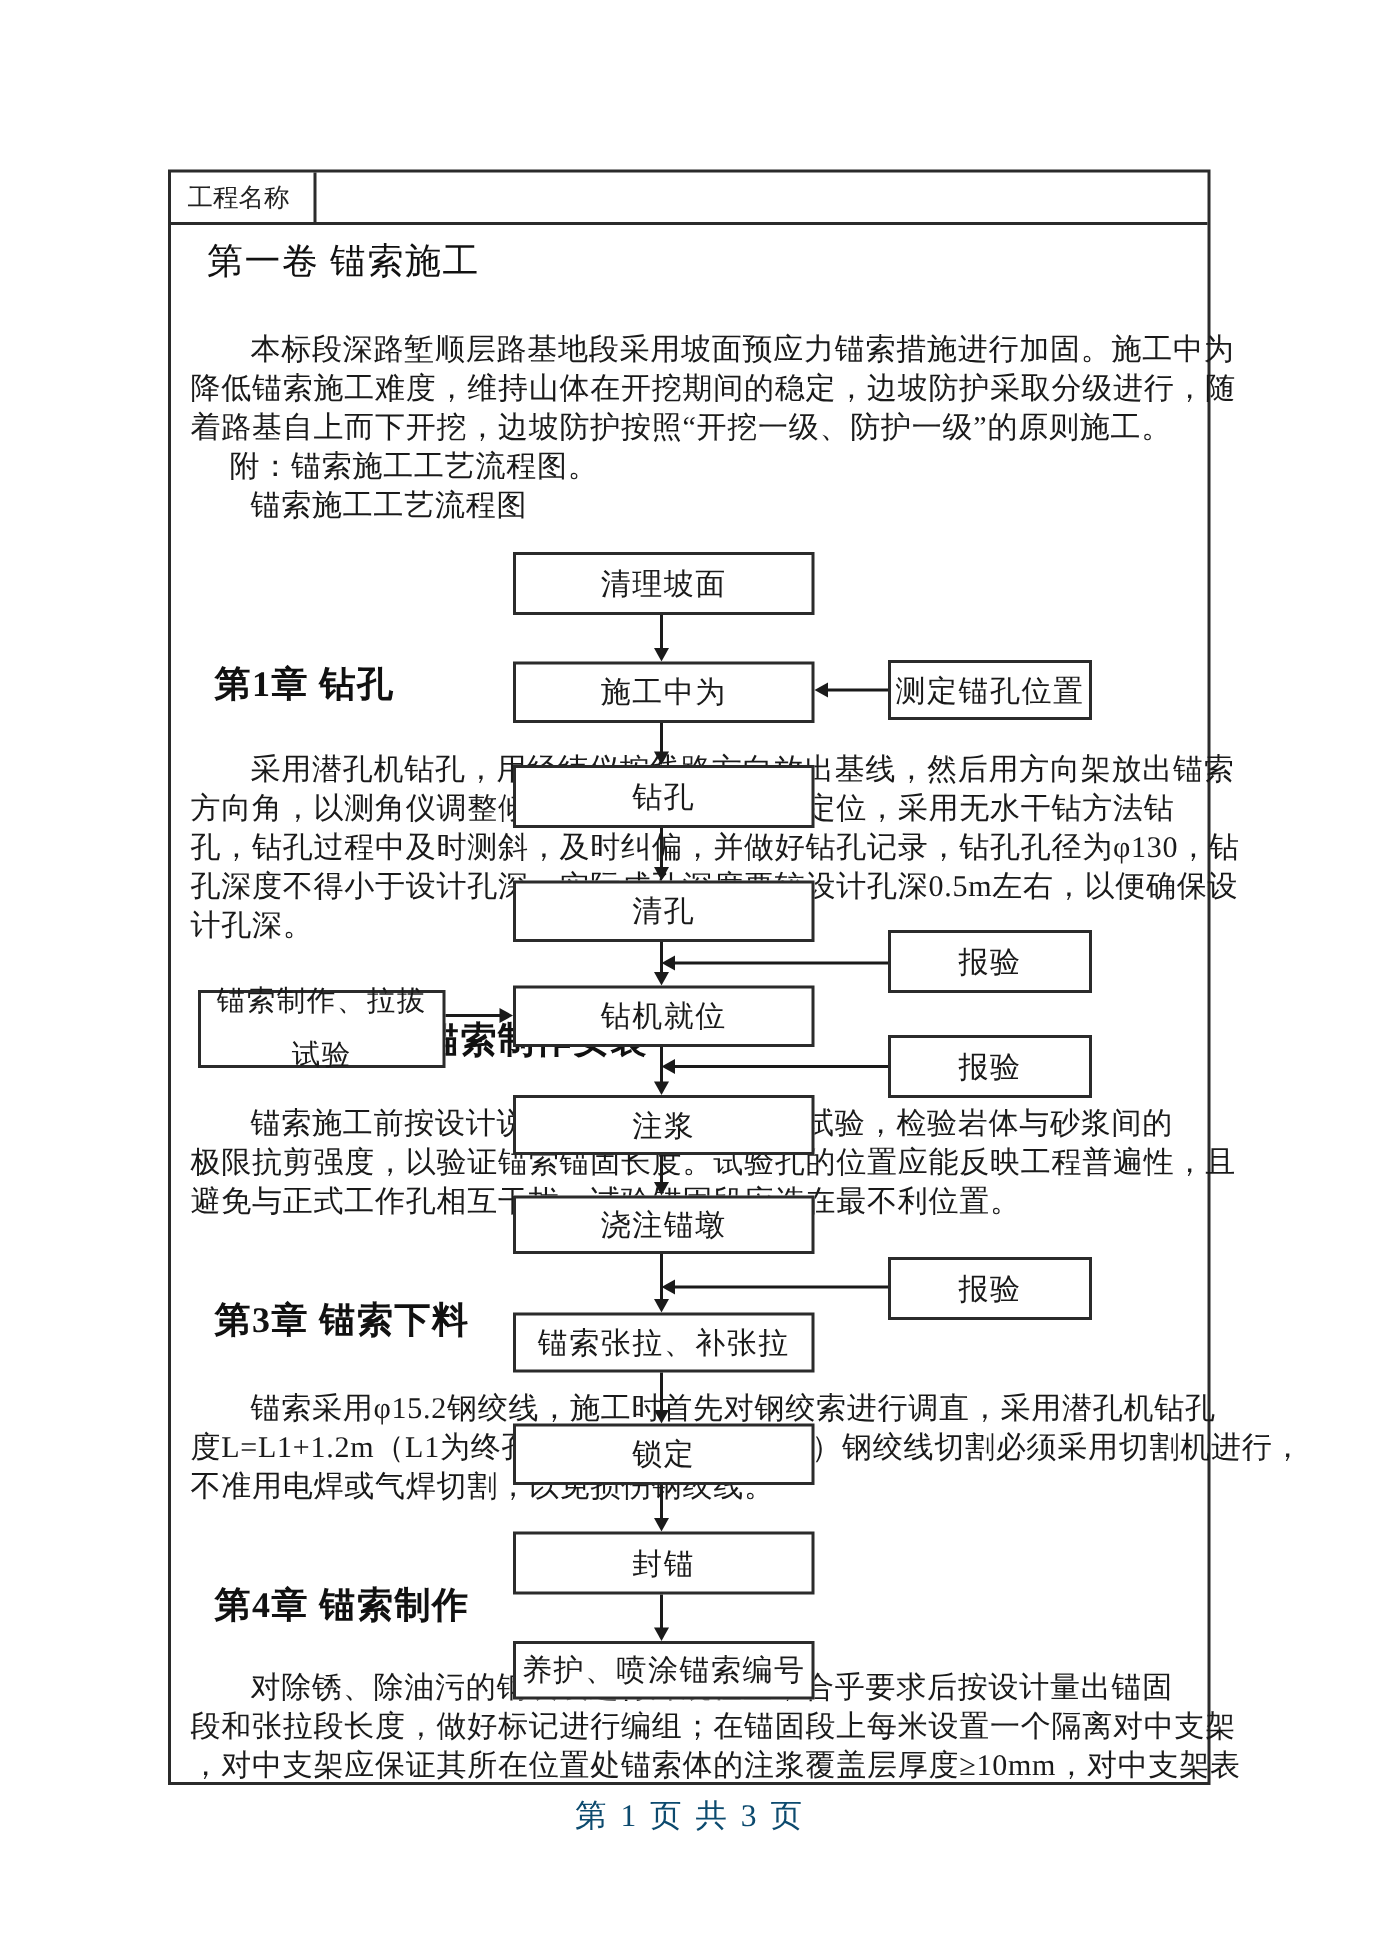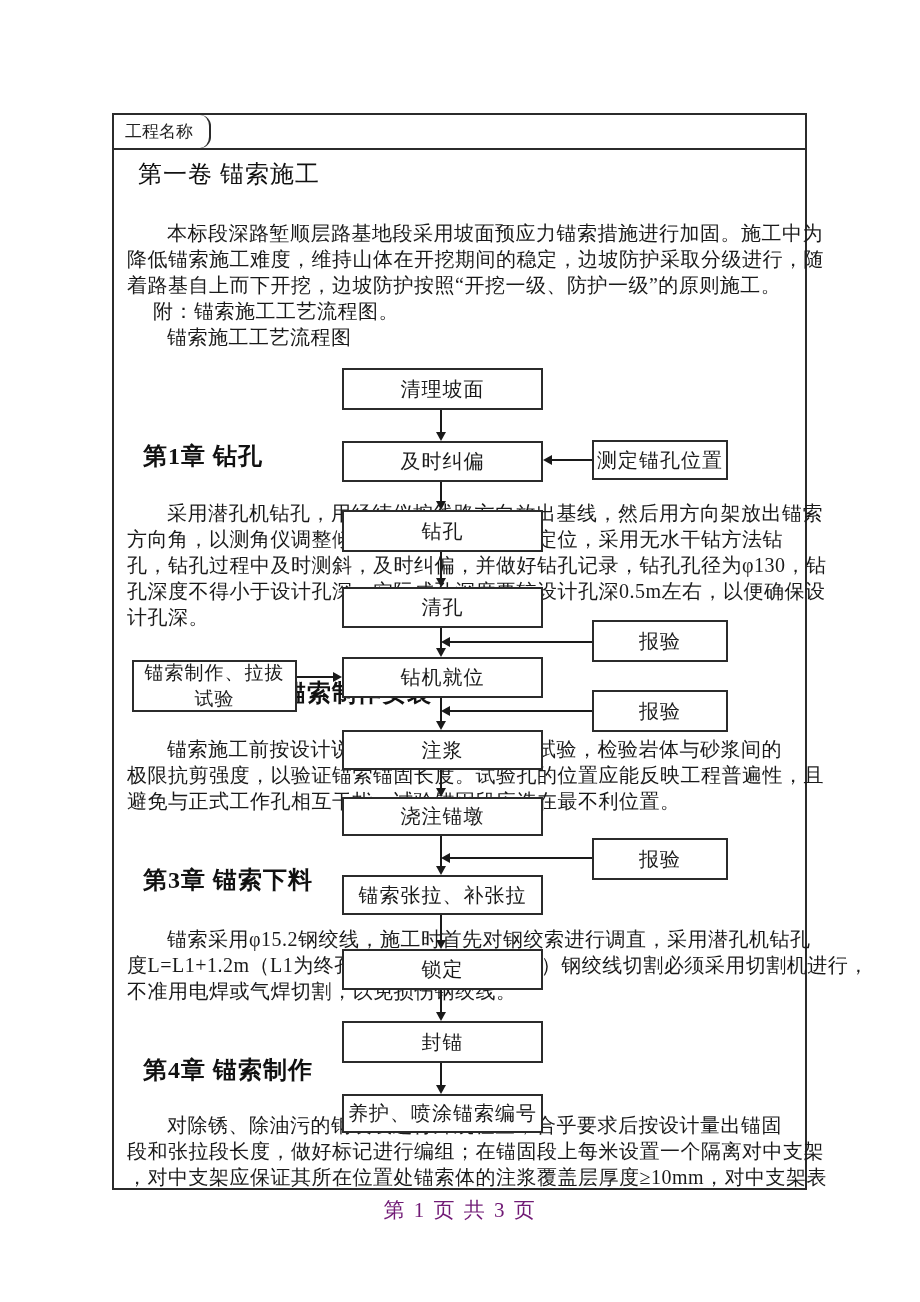--- a/index.html
+++ b/index.html
@@ -15,21 +15,21 @@
     position:absolute;left:112px;top:113px;width:695px;height:1077px;
     border:2px solid #2b2b2b;box-sizing:border-box;
   }
   .form-row{
     position:absolute;left:0;top:0;width:100%;height:35px;
     border-bottom:2px solid #2b2b2b;box-sizing:border-box;
   }
   .form-label-cell{
     position:absolute;left:0;top:0;width:97px;height:100%;
     border-right:2px solid #2b2b2b;box-sizing:border-box;
-    font-size:17px;color:#222;display:flex;align-items:center;padding-left:11px;border-radius:11px;
+    font-size:17px;color:#222;display:flex;align-items:center;padding-left:11px;
   }
   .form-value-cell{position:absolute;left:97px;top:0;right:0;height:100%;}
   .volume-heading{
     position:absolute;left:138px;top:158px;font-size:24px;font-weight:normal;color:#111;
     letter-spacing:1px;white-space:nowrap;
   }
   .bodyline{
     position:absolute;font-size:20px;line-height:22px;white-space:nowrap;
     letter-spacing:0.5px;color:#1a1a1a;z-index:1;
   }
@@ -39,41 +39,41 @@
   }
   .chap1{left:143px;top:440px;}
   .chap2{left:212px;top:677px;z-index:1;}
   .chap3{left:143px;top:864px;}
   .chap4{left:143px;top:1054px;}
   .flow-node{
     position:absolute;background:#ffffff;border:2px solid #2b2b2b;box-sizing:border-box;
     display:flex;align-items:center;justify-content:center;
     font-size:20px;color:#1a1a1a;z-index:2;white-space:nowrap;letter-spacing:1px;
   }
-  .flow-node .two-line{text-align:center;line-height:26px;font-size:19px;}
+  .flow-node .two-line{text-align:center;line-height:36px;font-size:19px;}
   .vline{position:absolute;width:2px;background:#1a1a1a;z-index:3;}
   .hline{position:absolute;height:2px;background:#1a1a1a;z-index:3;}
   .arr-down{
     position:absolute;width:0;height:0;z-index:3;
     border-left:5px solid transparent;border-right:5px solid transparent;
     border-top:9px solid #1a1a1a;
   }
   .arr-left{
     position:absolute;width:0;height:0;z-index:3;
     border-top:5px solid transparent;border-bottom:5px solid transparent;
     border-right:9px solid #1a1a1a;
   }
   .arr-right{
     position:absolute;width:0;height:0;z-index:3;
     border-top:5px solid transparent;border-bottom:5px solid transparent;
     border-left:9px solid #1a1a1a;
   }
   .page-footer{
     position:absolute;left:0;top:1196px;width:920px;text-align:center;
-    font-size:21px;color:#701a75;letter-spacing:2px;
+    font-size:21px;color:#0c4a6e;letter-spacing:2px;
   }
 </style>
 </head>
 <body>
 
 <div class="page">
 
 
   <div class="frame">
     <div class="form-row">
@@ -105,21 +105,21 @@
       <div class="bodyline" style="left: 127px; top: 790px;">避免与正式工作孔相互干扰，试验锚固段应选在最不利位置。</div>
       <div class="bodyline" style="left: 167px; top: 928px;">锚索采用φ15.2钢绞线，施工时首先对钢绞索进行调直，采用潜孔机钻孔</div>
       <div class="bodyline" style="left: 127px; top: 954px;">度L=L1+1.2m（L1为终孔长度，1.2m为张拉段）钢绞线切割必须采用切割机进行，</div>
       <div class="bodyline" style="left: 127px; top: 980px;">不准用电焊或气焊切割，以免损伤钢绞线。</div>
       <div class="bodyline" style="left: 167px; top: 1114px;">对除锈、除油污的钢绞线进行外观检查，合乎要求后按设计量出锚固</div>
       <div class="bodyline" style="left: 127px; top: 1140px;">段和张拉段长度，做好标记进行编组；在锚固段上每米设置一个隔离对中支架</div>
       <div class="bodyline" style="left: 127px; top: 1166px;">，对中支架应保证其所在位置处锚索体的注浆覆盖层厚度≥10mm，对中支架表</div>
     </div>
   <div id="flow-layer">
       <div class="flow-node" style="left: 342px; top: 368px; width: 201px; height: 42px;">清理坡面</div>
-      <div class="flow-node" style="left: 342px; top: 441px; width: 201px; height: 41px;">及时纠偏</div>
+      <div class="flow-node" style="left: 342px; top: 441px; width: 201px; height: 41px;">施工中为</div>
       <div class="flow-node" style="left: 342px; top: 510px; width: 201px; height: 42px;">钻孔</div>
       <div class="flow-node" style="left: 342px; top: 587px; width: 201px; height: 41px;">清孔</div>
       <div class="flow-node" style="left: 342px; top: 657px; width: 201px; height: 41px;">钻机就位</div>
       <div class="flow-node" style="left: 342px; top: 730px; width: 201px; height: 40px;">注浆</div>
       <div class="flow-node" style="left: 342px; top: 797px; width: 201px; height: 39px;">浇注锚墩</div>
       <div class="flow-node" style="left: 342px; top: 875px; width: 201px; height: 40px;">锚索张拉、补张拉</div>
       <div class="flow-node" style="left: 342px; top: 949px; width: 201px; height: 41px;">锁定</div>
       <div class="flow-node" style="left: 342px; top: 1021px; width: 201px; height: 42px;">封锚</div>
       <div class="flow-node" style="left: 342px; top: 1094px; width: 201px; height: 39px;">养护、喷涂锚索编号</div>
       <div class="flow-node" style="left: 592px; top: 440px; width: 136px; height: 40px;">测定锚孔位置</div>

